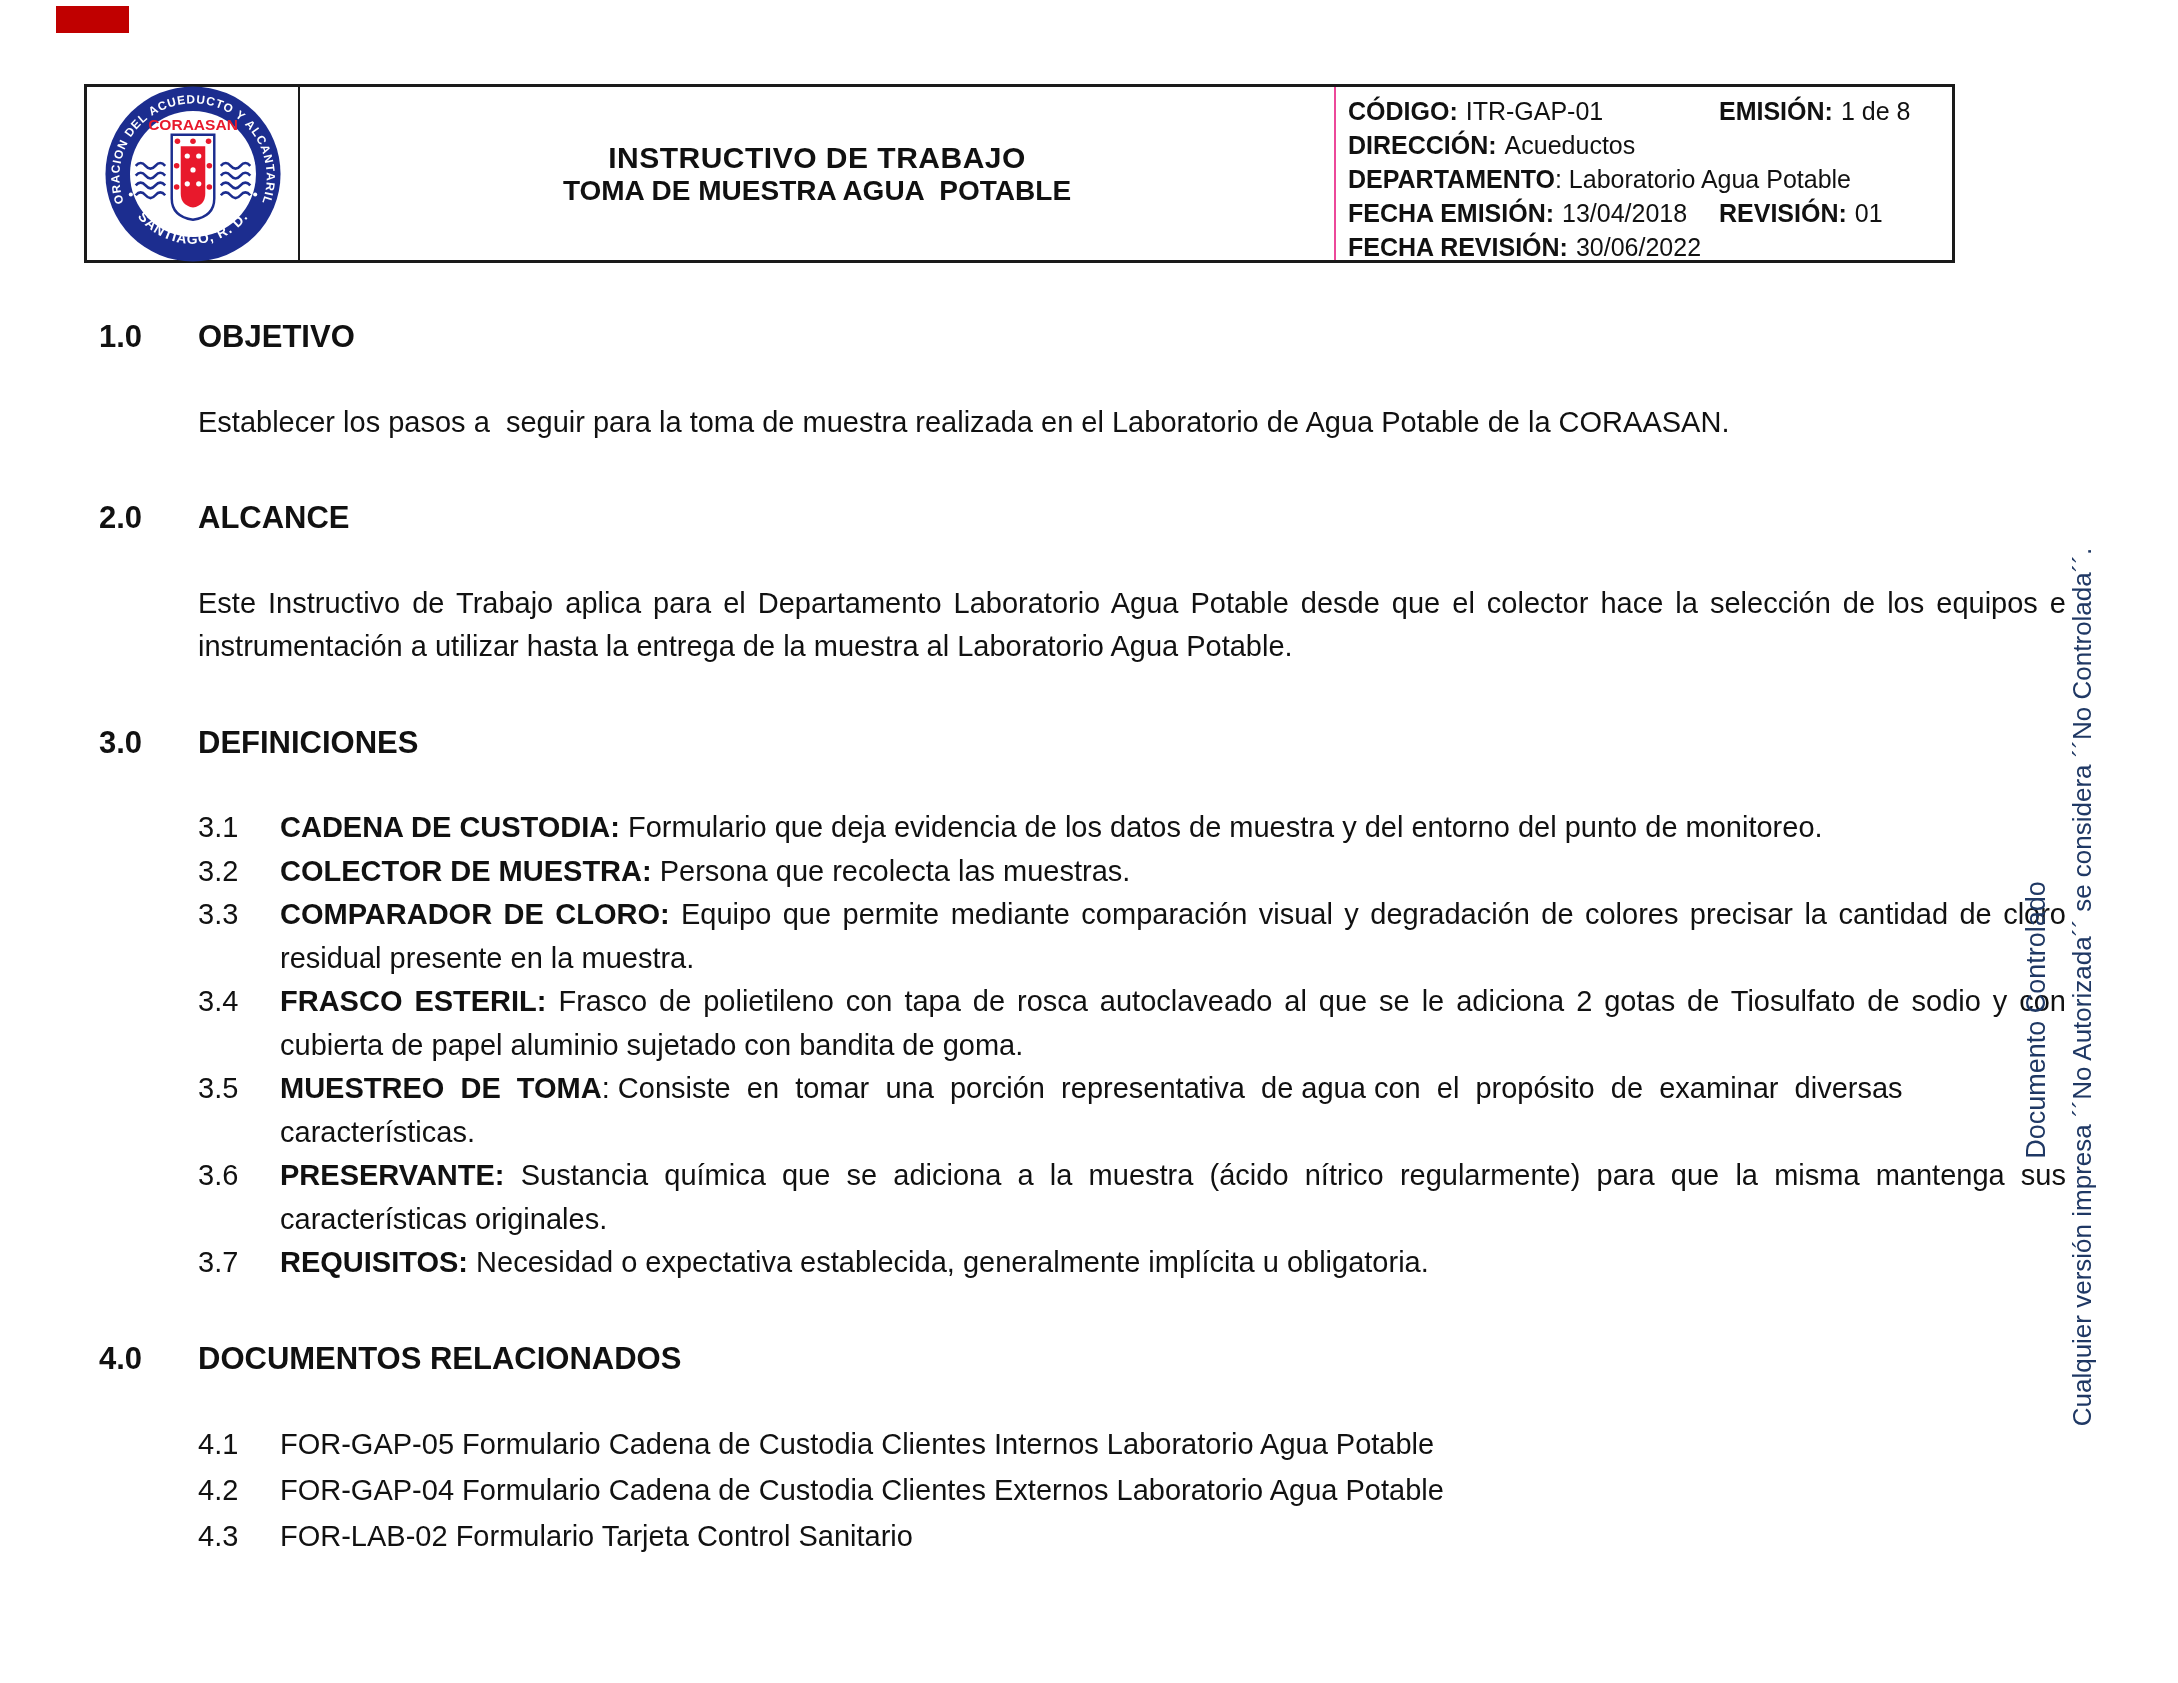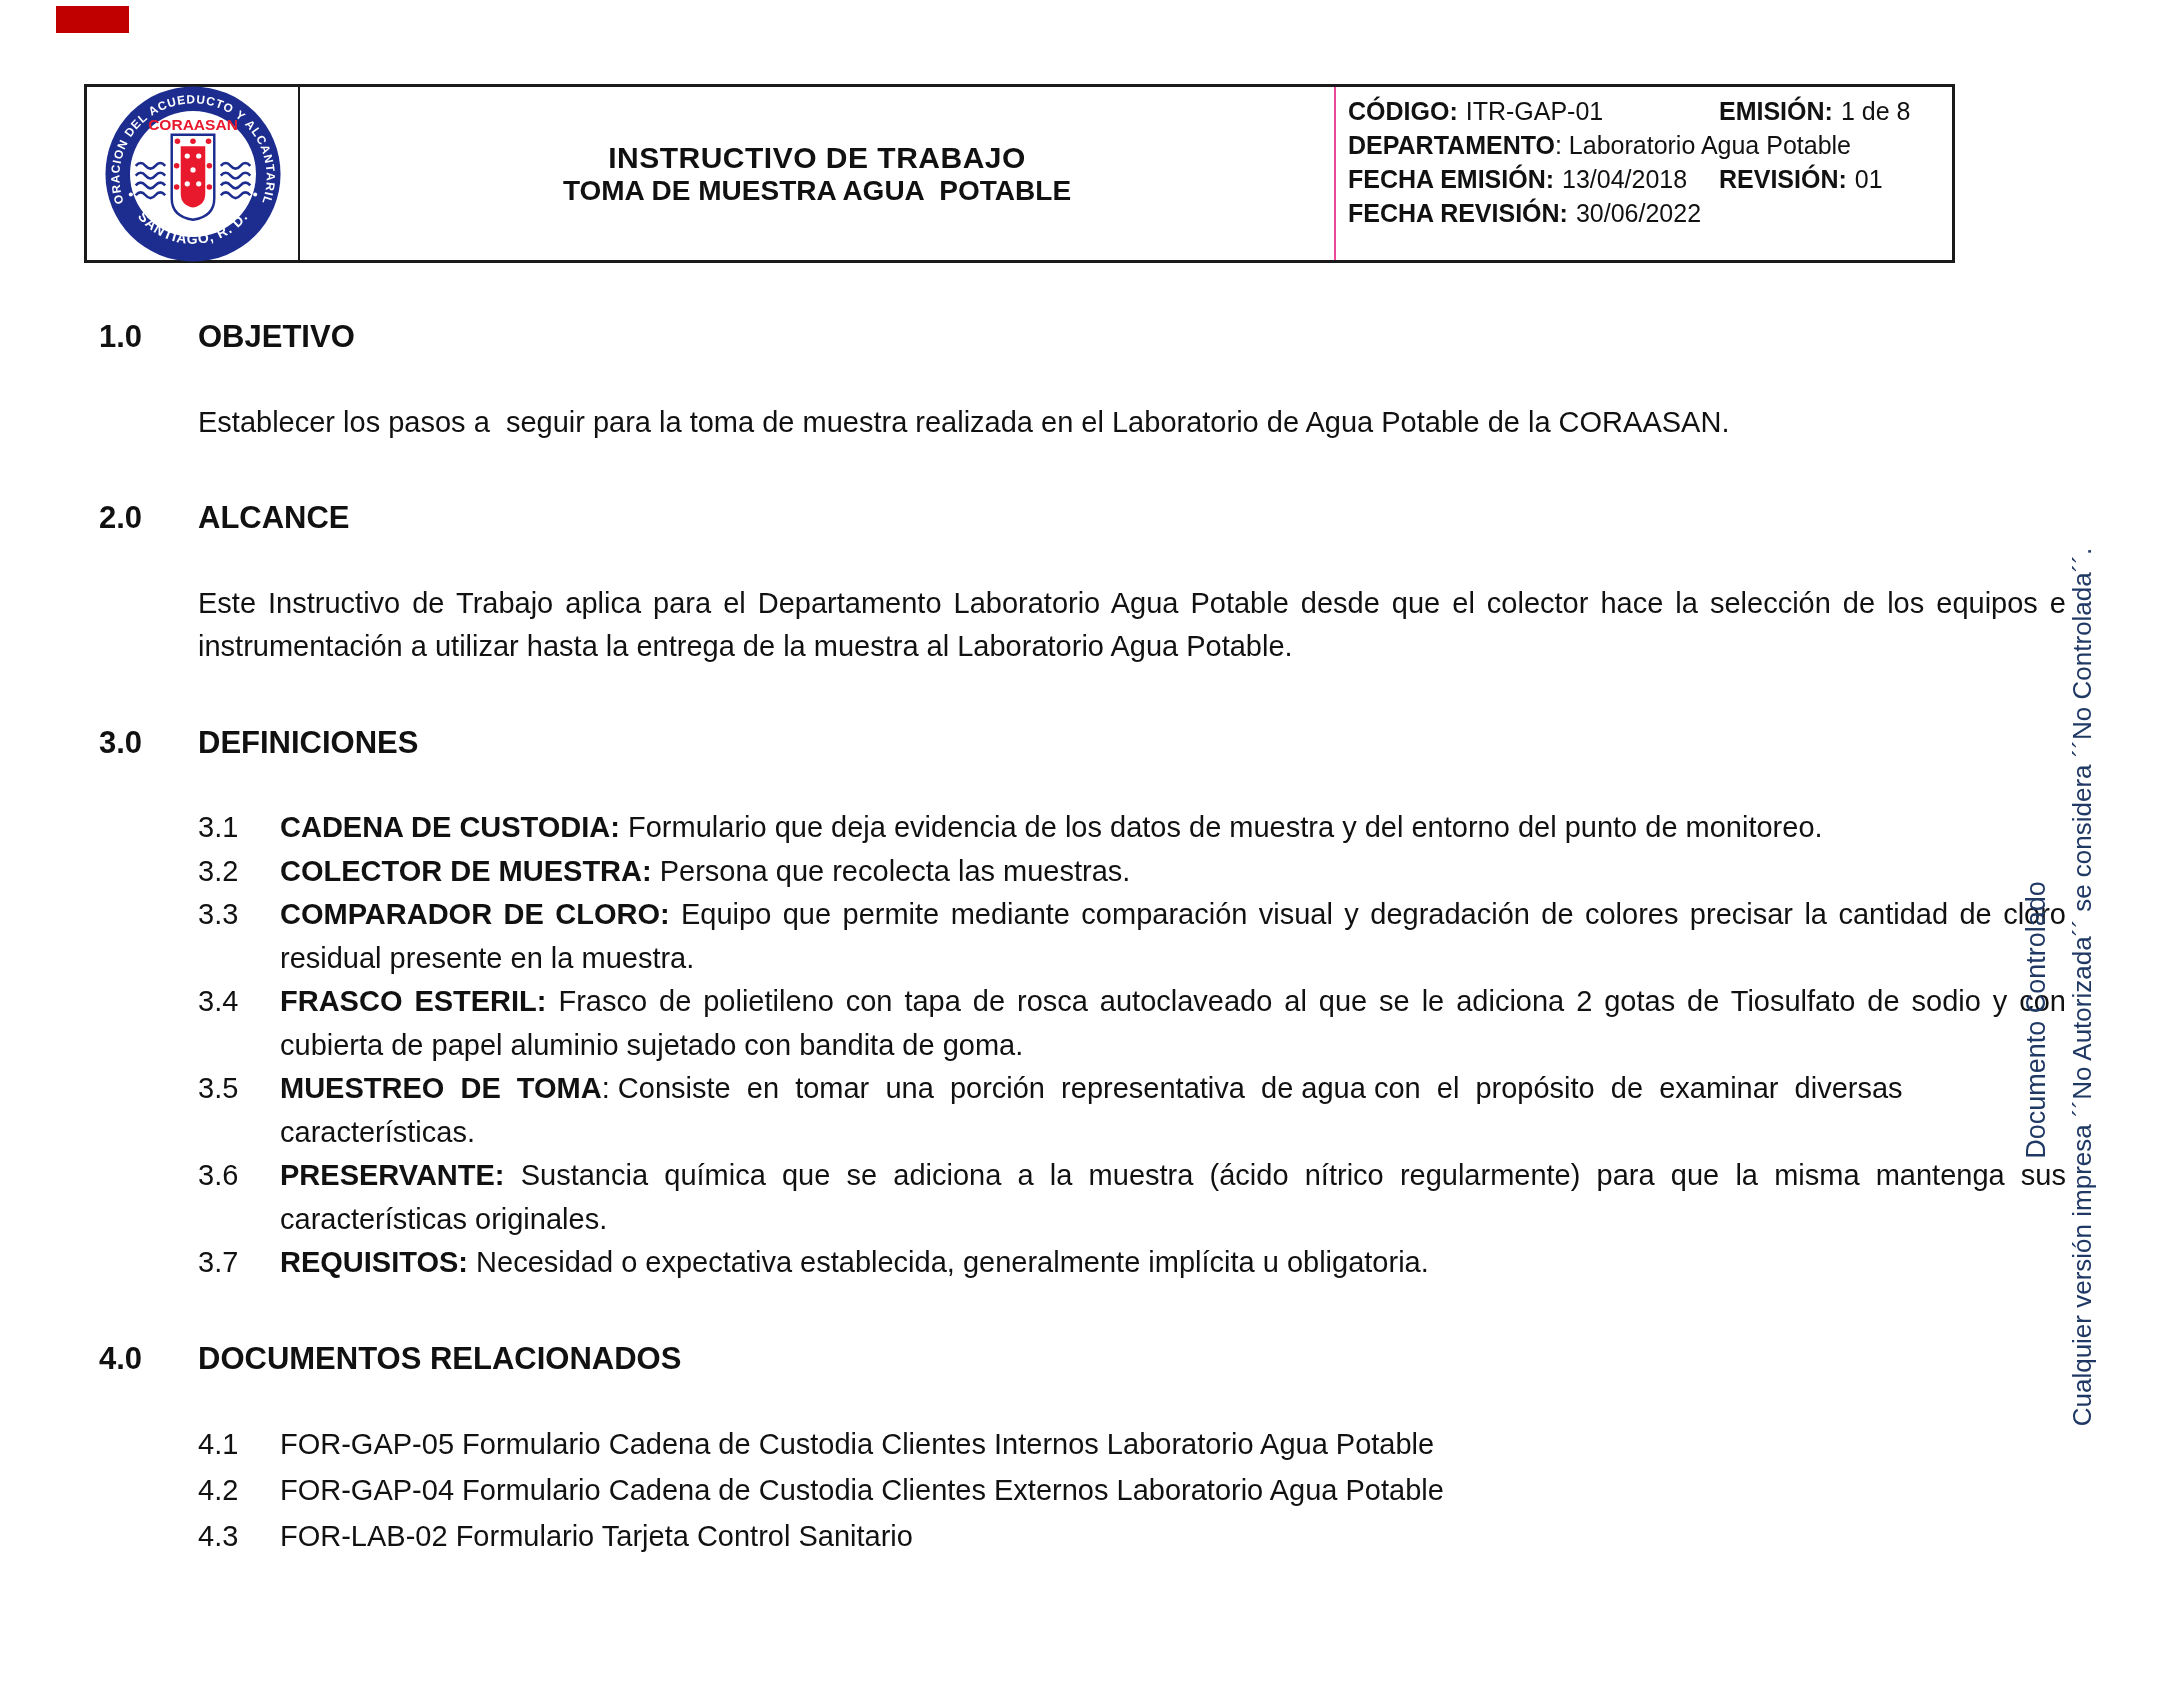--- a/index.html
+++ b/index.html
@@ -110,20 +110,23 @@
       <div class="t1">INSTRUCTIVO DE TRABAJO</div>
       <div class="t2">TOMA DE MUESTRA AGUA  POTABLE</div>
     </div>
 
     <div class="hdr-meta">
       <div class="meta-row">
         <span class="b">CÓDIGO:</span><span class="v">ITR-GAP-01</span>
         <span class="off"><span class="b">EMISIÓN:</span><span class="v">1 de 8</span></span>
       </div>
       <div class="meta-row">
+        <span class="b">DIRECCIÓN:</span><span class="v">Acueductos</span>
+      </div>
+      <div class="meta-row">
         <span class="b">DEPARTAMENTO</span><span>: Laboratorio Agua Potable</span>
       </div>
       <div class="meta-row">
         <span class="b">FECHA EMISIÓN:</span><span class="v">13/04/2018</span>
         <span class="off"><span class="b">REVISIÓN:</span><span class="v">01</span></span>
       </div>
       <div class="meta-row">
         <span class="b">FECHA REVISIÓN:</span><span class="v">30/06/2022</span>
       </div>
     </div>

